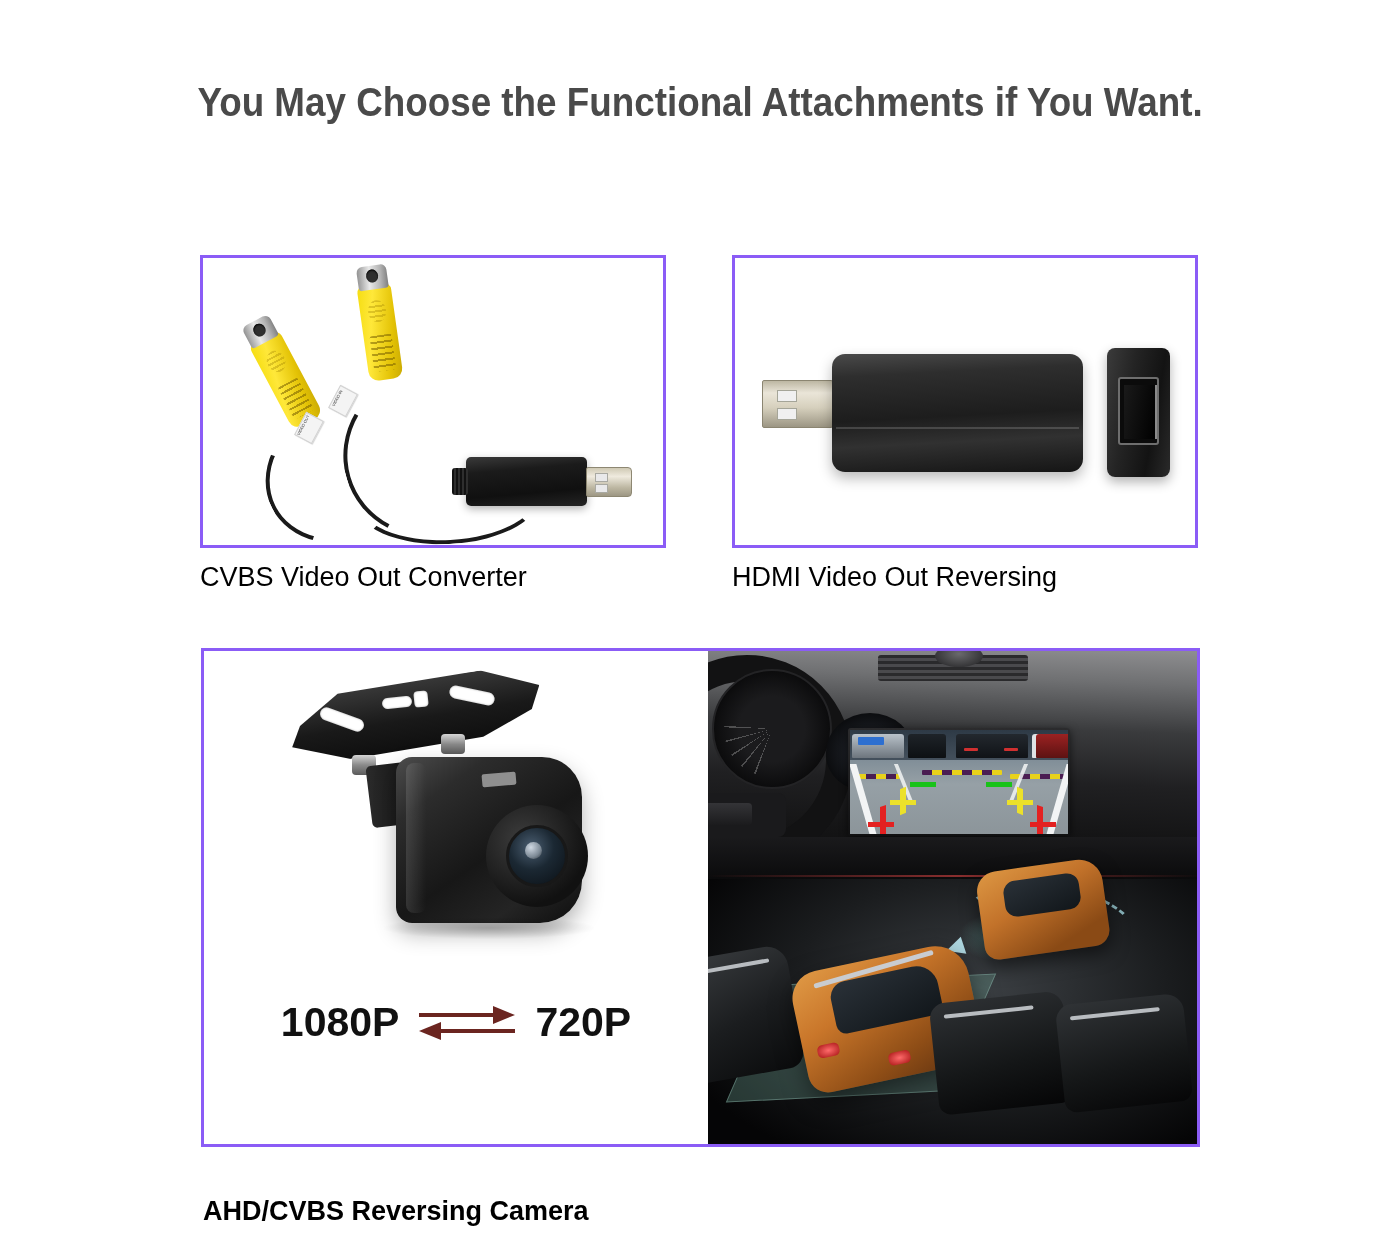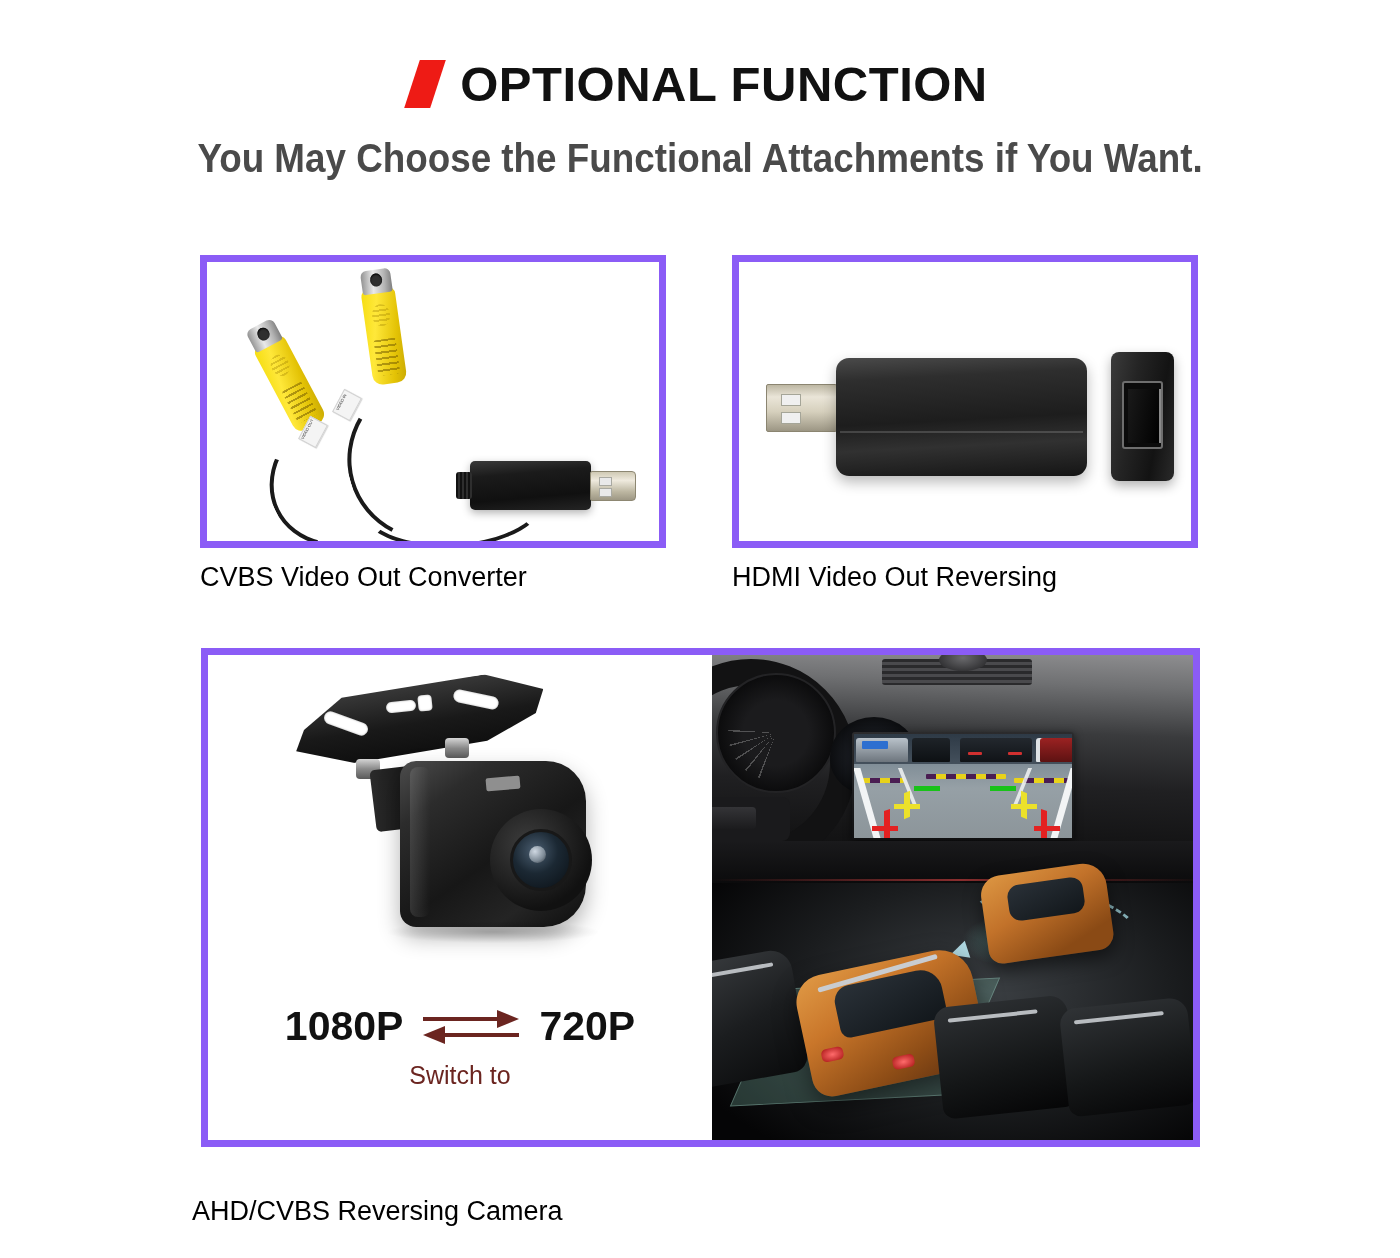--- a/index.html
+++ b/index.html
@@ -28,21 +28,21 @@
     font-family: "Liberation Sans", sans-serif;
   }
   .subtitle {
     margin-top: 24px;
     font-size: 40px; color: #4a4a4a; font-weight: bold;
     transform: scaleX(0.92);
     font-family: "Liberation Sans", sans-serif;
   }
 
   
-  .panel { position: absolute; border: 7px solid #8b5cf6; background: #fff; overflow: hidden; }
+  .panel { position: absolute; border: 3px solid #8b5cf6; background: #fff; overflow: hidden; }
   .caption {
     position: absolute; 
     font-size: 27px; color: #000;
     font-family: "Liberation Sans", sans-serif;
     white-space: nowrap;
   }
 
   #panel-cvbs { left: 200px; top: 255px; width: 466px; height: 293px; }
   #panel-hdmi { left: 732px; top: 255px; width: 466px; height: 293px; }
   #panel-camera { left: 201px; top: 648px; width: 999px; height: 499px; }
@@ -513,30 +513,26 @@
     transform: rotate(-18deg);
   }
   .sensor-glow {
     position: absolute; left: 250px; top: 34px; width: 80px; height: 48px;
     background: radial-gradient(ellipse, rgba(120,200,190,.35), rgba(120,200,190,0) 70%);
   }
 
   
   #cap-cvbs   { left: 200px; top: 562px; width: 466px; }
   #cap-hdmi   { left: 732px; top: 562px; width: 466px; }
-  #cap-camera { left: 192px; top: 1196px; width: 999px; }
+  #cap-camera { left: 203px; top: 1196px; width: 999px; font-weight: bold; }
 </style>
 </head>
 <body>
 
 <div class="header">
-  <div class="title-row">
-    <span class="slash"></span>
-    <span class="title">OPTIONAL FUNCTION</span>
-  </div>
   <div class="subtitle">You May Choose the Functional Attachments if You Want.</div>
 </div>
 
 <div class="panel" id="panel-cvbs">
   <div class="cvbs-stage">
     <div class="cable" id="cable-a"></div>
     <div class="cable" id="cable-b"></div>
     <div class="cable" id="cable-trunk"></div>
 
     <div class="rca" id="rca-a">
@@ -598,21 +594,20 @@
       <div class="switch-row">
         <span class="res-label">1080P</span>
         <span class="arrows">
           <span class="arrow-line" id="arrow-top"></span>
           <span class="arrow-head" id="head-right"></span>
           <span class="arrow-line" id="arrow-bot"></span>
           <span class="arrow-head" id="head-left"></span>
         </span>
         <span class="res-label">720P</span>
       </div>
-      <div class="switch-to">Switch to</div>
     </div>
   </div>
 
   <div class="cam-right">
 
     <div class="dash">
       <span class="dash-vent"></span>
       <span class="dash-knob"></span>
 
       <span class="wheel">

